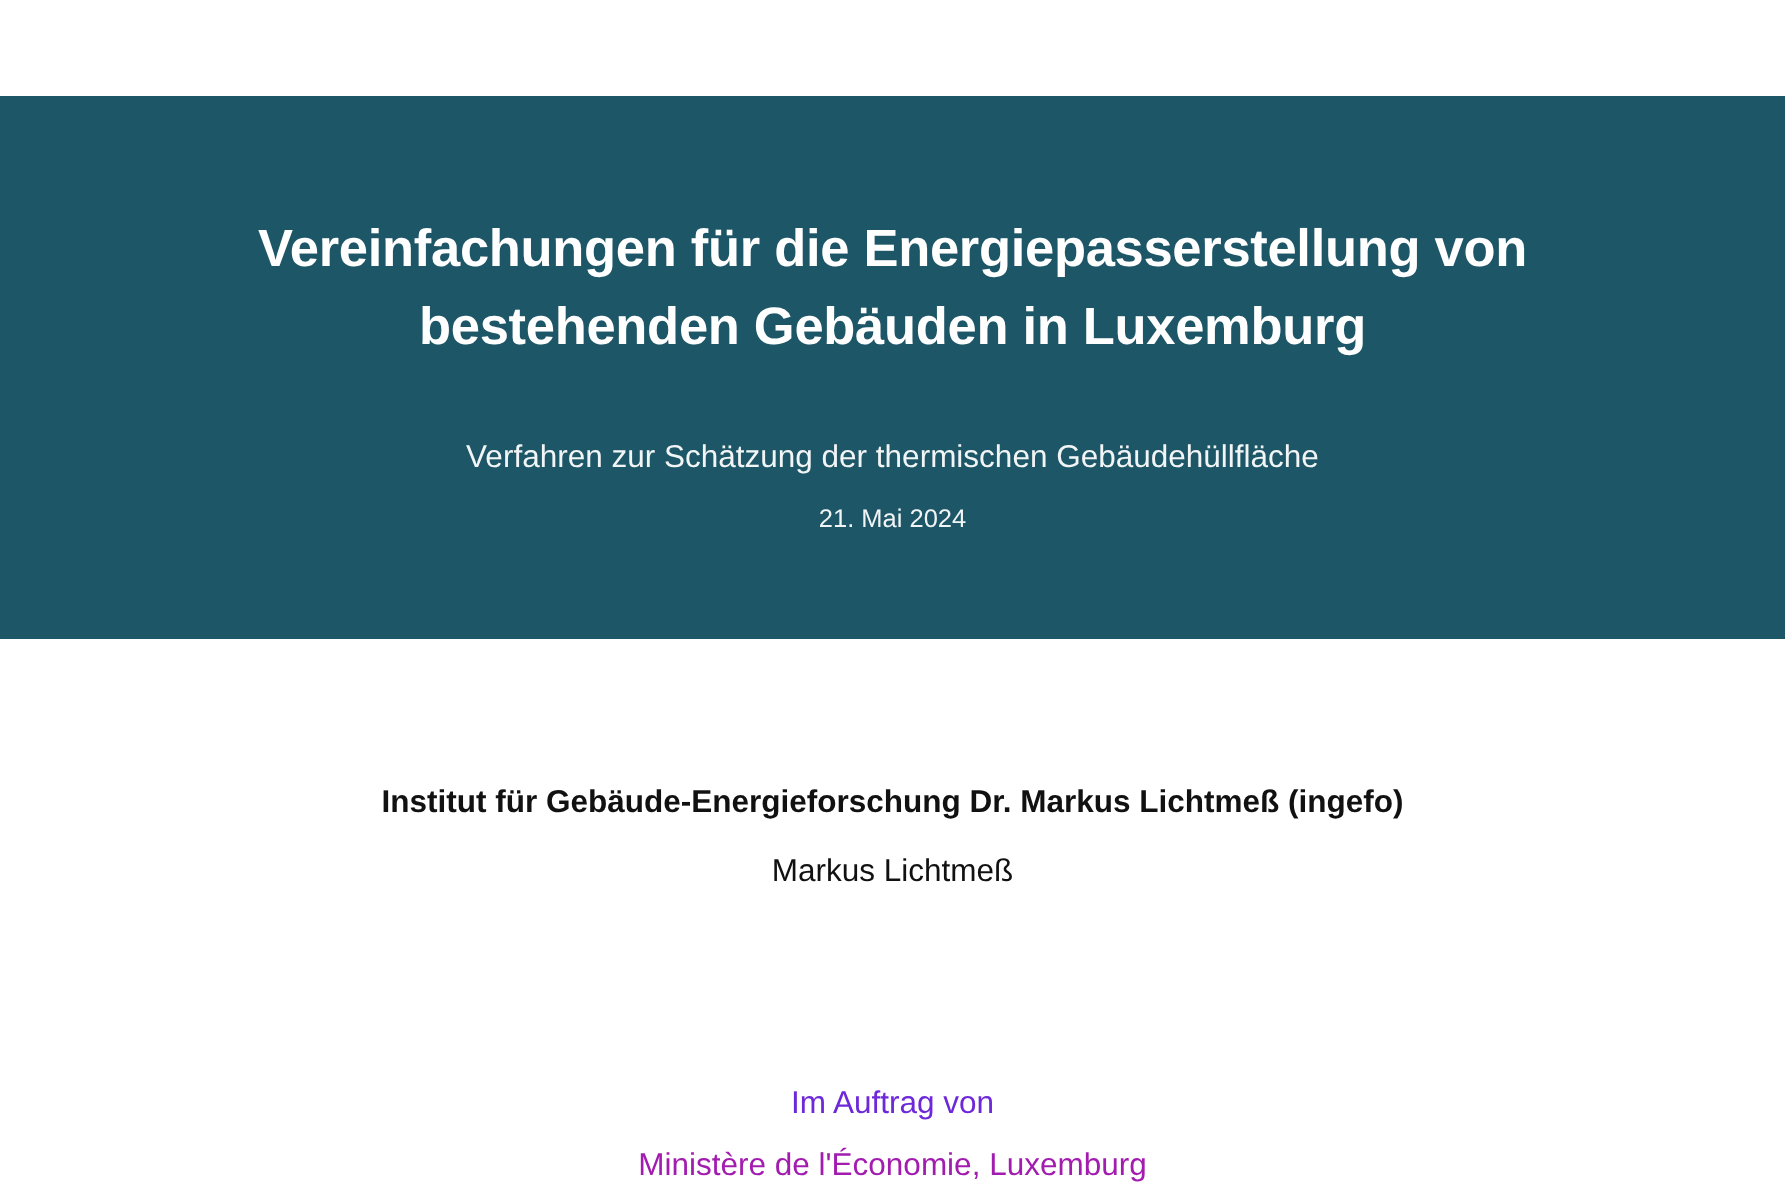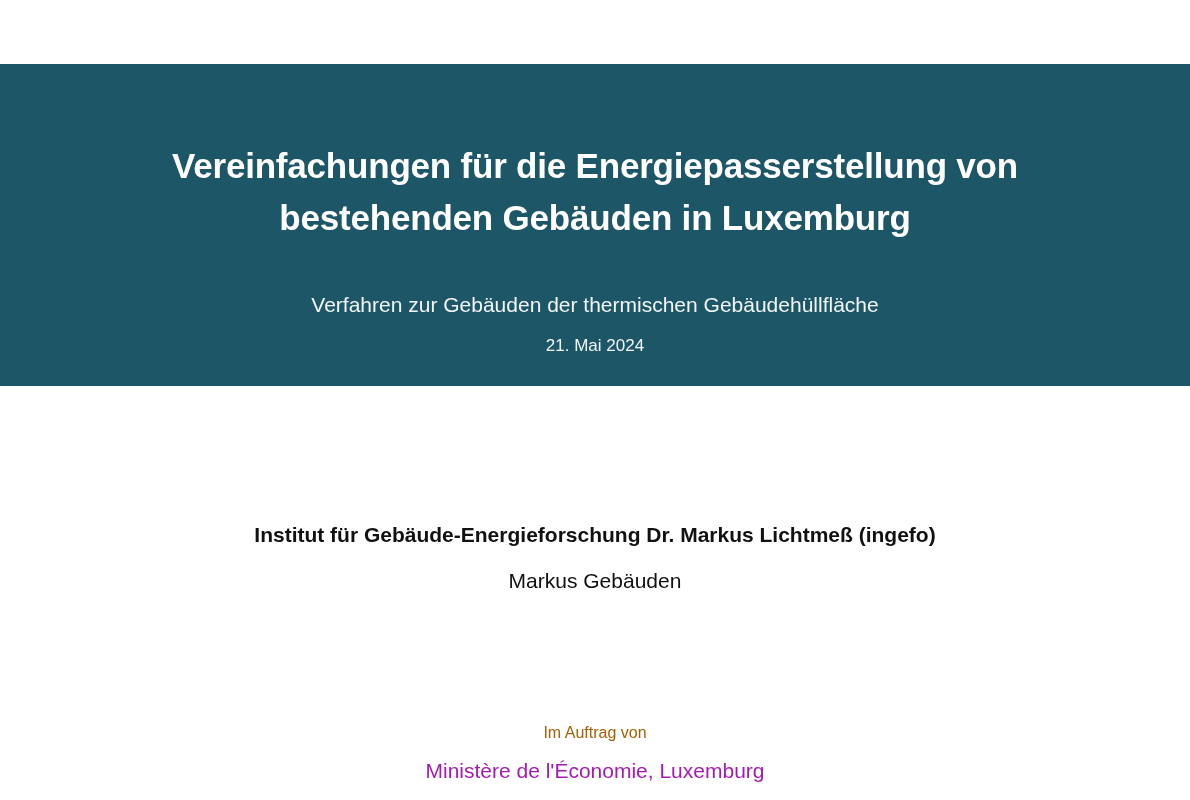--- a/index.html
+++ b/index.html
@@ -21,21 +21,21 @@
     height: 800px;
     background: #ffffff;
   }
 
   
   .title-banner {
     position: absolute;
     top: 64px;
     left: 0;
     width: 1190px;
-    height: 322px;
+    height: 362px;
     background: #1d5667;
     box-sizing: border-box;
     padding: 0 76px;
     display: flex;
     flex-direction: column;
     align-items: center;
     justify-content: flex-start;
   }
 
   .main-title {
@@ -94,46 +94,46 @@
     padding-top: 22px;
     font-size: 21px;
     font-weight: normal;
     color: #111111;
     text-align: center;
   }
 
   .commissioned-label {
     margin: 0;
     padding-top: 131px;
-    font-size: 16px;
+    font-size: 21px;
     font-weight: normal;
-    color: #a16207;
+    color: #6d28d9;
     text-align: center;
   }
 
   .client {
     margin: 0;
     padding-top: 17px;
     font-size: 21px;
     font-weight: normal;
     color: #a21caf;
     text-align: center;
   }
 </style>
 </head>
 <body>
 
 <div class="slide">
 
   <div class="title-banner">
     <h1 class="main-title">Vereinfachungen für die Energiepasserstellung von bestehenden Gebäuden in Luxemburg</h1>
-    <p class="subtitle">Verfahren zur Gebäuden der thermischen Gebäudehüllfläche</p>
+    <p class="subtitle">Verfahren zur Schätzung der thermischen Gebäudehüllfläche</p>
     <p class="date">21. Mai 2024</p>
   </div>
 
   <div class="body-area">
     <p class="org">Institut für Gebäude-Energieforschung Dr. Markus Lichtmeß (ingefo)</p>
-    <p class="author">Markus Gebäuden</p>
+    <p class="author">Markus Lichtmeß</p>
     <p class="commissioned-label">Im Auftrag von</p>
     <p class="client">Ministère de l'Économie, Luxemburg</p>
   </div>
 
 </div>
 
 </body></html>

